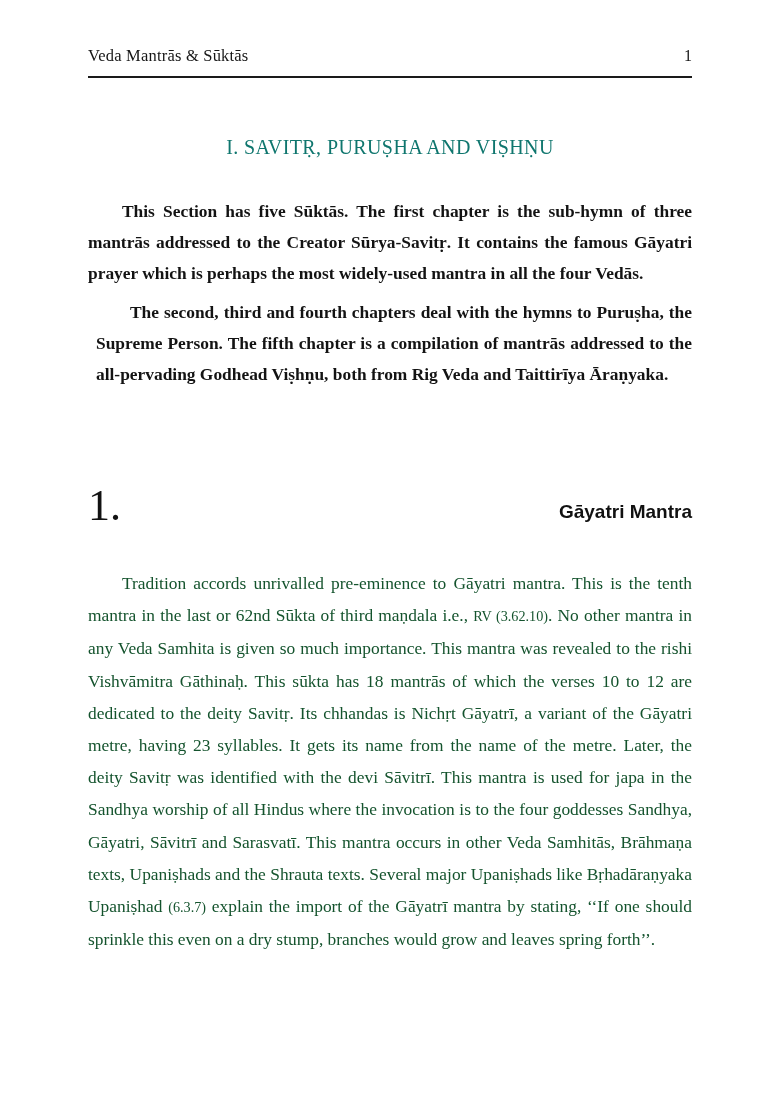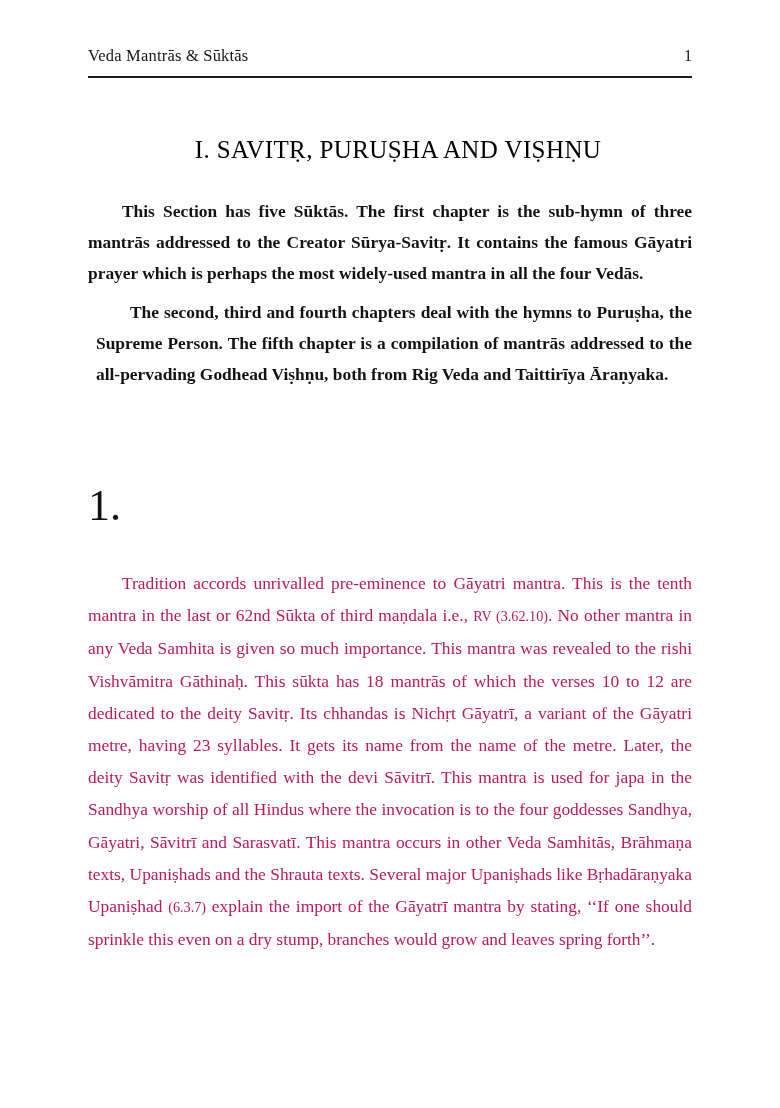--- a/index.html
+++ b/index.html
@@ -43,27 +43,27 @@
     left: 88px;
     top: 76px;
     width: 604px;
     height: 2px;
     background: #1a1a1a;
   }
 
   
   .section-title {
     position: absolute;
-    left: 96px;
+    left: 88px;
     top: 136px;
     width: 604px;
     text-align: center;
-    font-size: 25px;
+    font-size: 20px;
     letter-spacing: 0.4px;
-    color: #000000;
+    color: #0f766e;
     white-space: nowrap;
   }
 
   
   .intro-block {
     position: absolute;
     left: 88px;
     top: 196px;
     width: 604px;
   }
@@ -116,21 +116,21 @@
     position: absolute;
     left: 88px;
     top: 567px;
     width: 604px;
   }
   .body-para {
     font-size: 17.4px;
     line-height: 32.2px;
     text-align: justify;
     text-justify: inter-word;
-    color: #be185d;
+    color: #14532d;
     margin: 0;
   }
   .body-para::before {
     content: "";
     display: inline-block;
     width: 34px;
   }
   .ref {
     font-size: 14.2px;
   }
@@ -148,19 +148,20 @@
 
   <div class="section-title">I. SAVITṚ, PURUṢHA AND VIṢHṆU</div>
 
   <div class="intro-block">
     <p class="para indent">This Section has five Sūktās. The first chapter is the sub-hymn of three mantrās addressed to the Creator Sūrya-Savitṛ. It contains the famous Gāyatri prayer which is perhaps the most widely-used mantra in all the four Vedās.</p>
     <p class="para indent">The second, third and fourth chapters deal with the hymns to Puruṣha, the Supreme Person. The fifth chapter is a compilation of mantrās addressed to the all-pervading Godhead Viṣhṇu, both from Rig Veda and Taittirīya Āraṇyaka.</p>
   </div>
 
   <div class="chapter-head">
     <span class="chapter-number">1.</span>
+    <span class="chapter-title">Gāyatri Mantra</span>
   </div>
 
   <div class="body-block">
     <p class="body-para"><span>Tradition accords unrivalled pre-eminence to Gāyatri mantra. This is the tenth mantra in the last or 62nd Sūkta of third maṇdala i.e., </span><span class="ref">RV (3.62.10)</span><span>. No other mantra in any Veda Samhita is given so much importance. This mantra was revealed to the rishi Vishvāmitra Gāthinaḥ. This sūkta has 18 mantrās of which the verses 10 to 12 are dedicated to the deity Savitṛ. Its chhandas is Nichṛt Gāyatrī, a variant of the Gāyatri metre, having 23 syllables. It gets its name from the name of the metre. Later, the deity Savitṛ was identified with the devi Sāvitrī. This mantra is used for japa in the Sandhya worship of all Hindus where the invocation is to the four goddesses Sandhya, Gāyatri, Sāvitrī and Sarasvatī. This mantra occurs in other Veda Samhitās, Brāhmaṇa texts, Upaniṣhads and the Shrauta texts. Several major Upaniṣhads like Bṛhadāraṇyaka Upaniṣhad </span><span class="ref">(6.3.7)</span><span> explain the import of the Gāyatrī mantra by stating, ‘‘If one should sprinkle this even on a dry stump, branches would grow and leaves spring forth’’.</span></p>
   </div>
 
 </div>
 
 </body></html>

